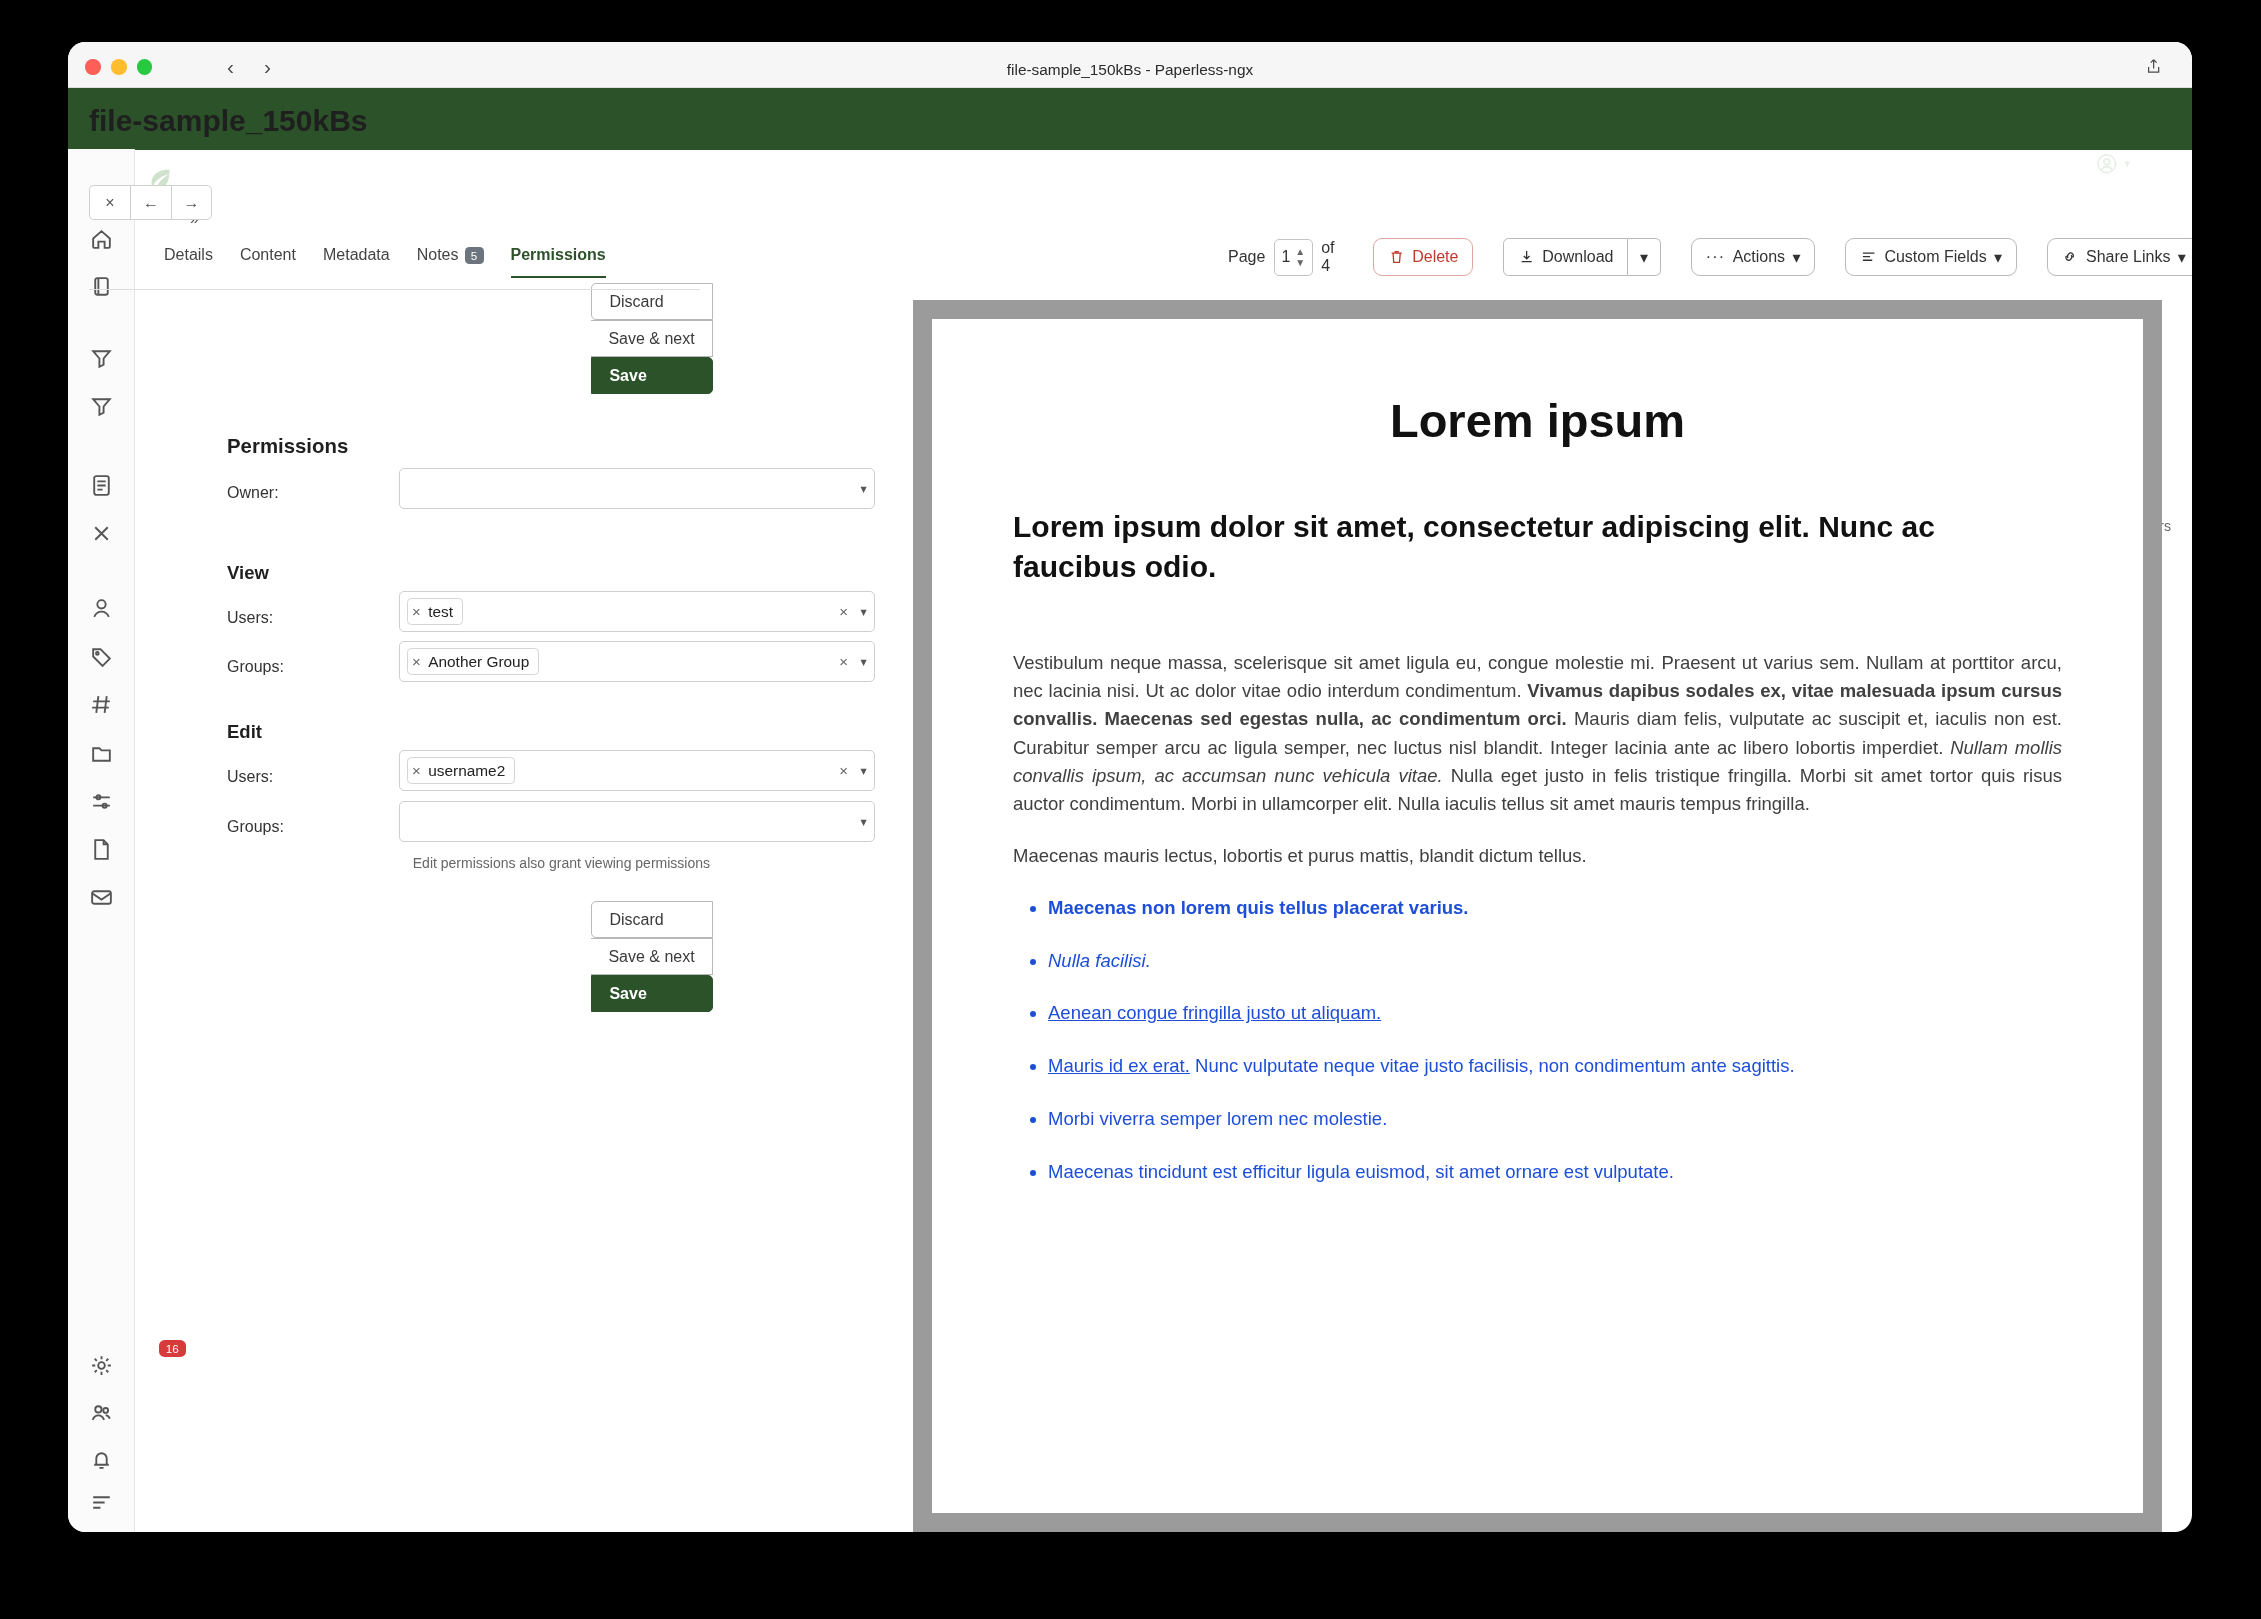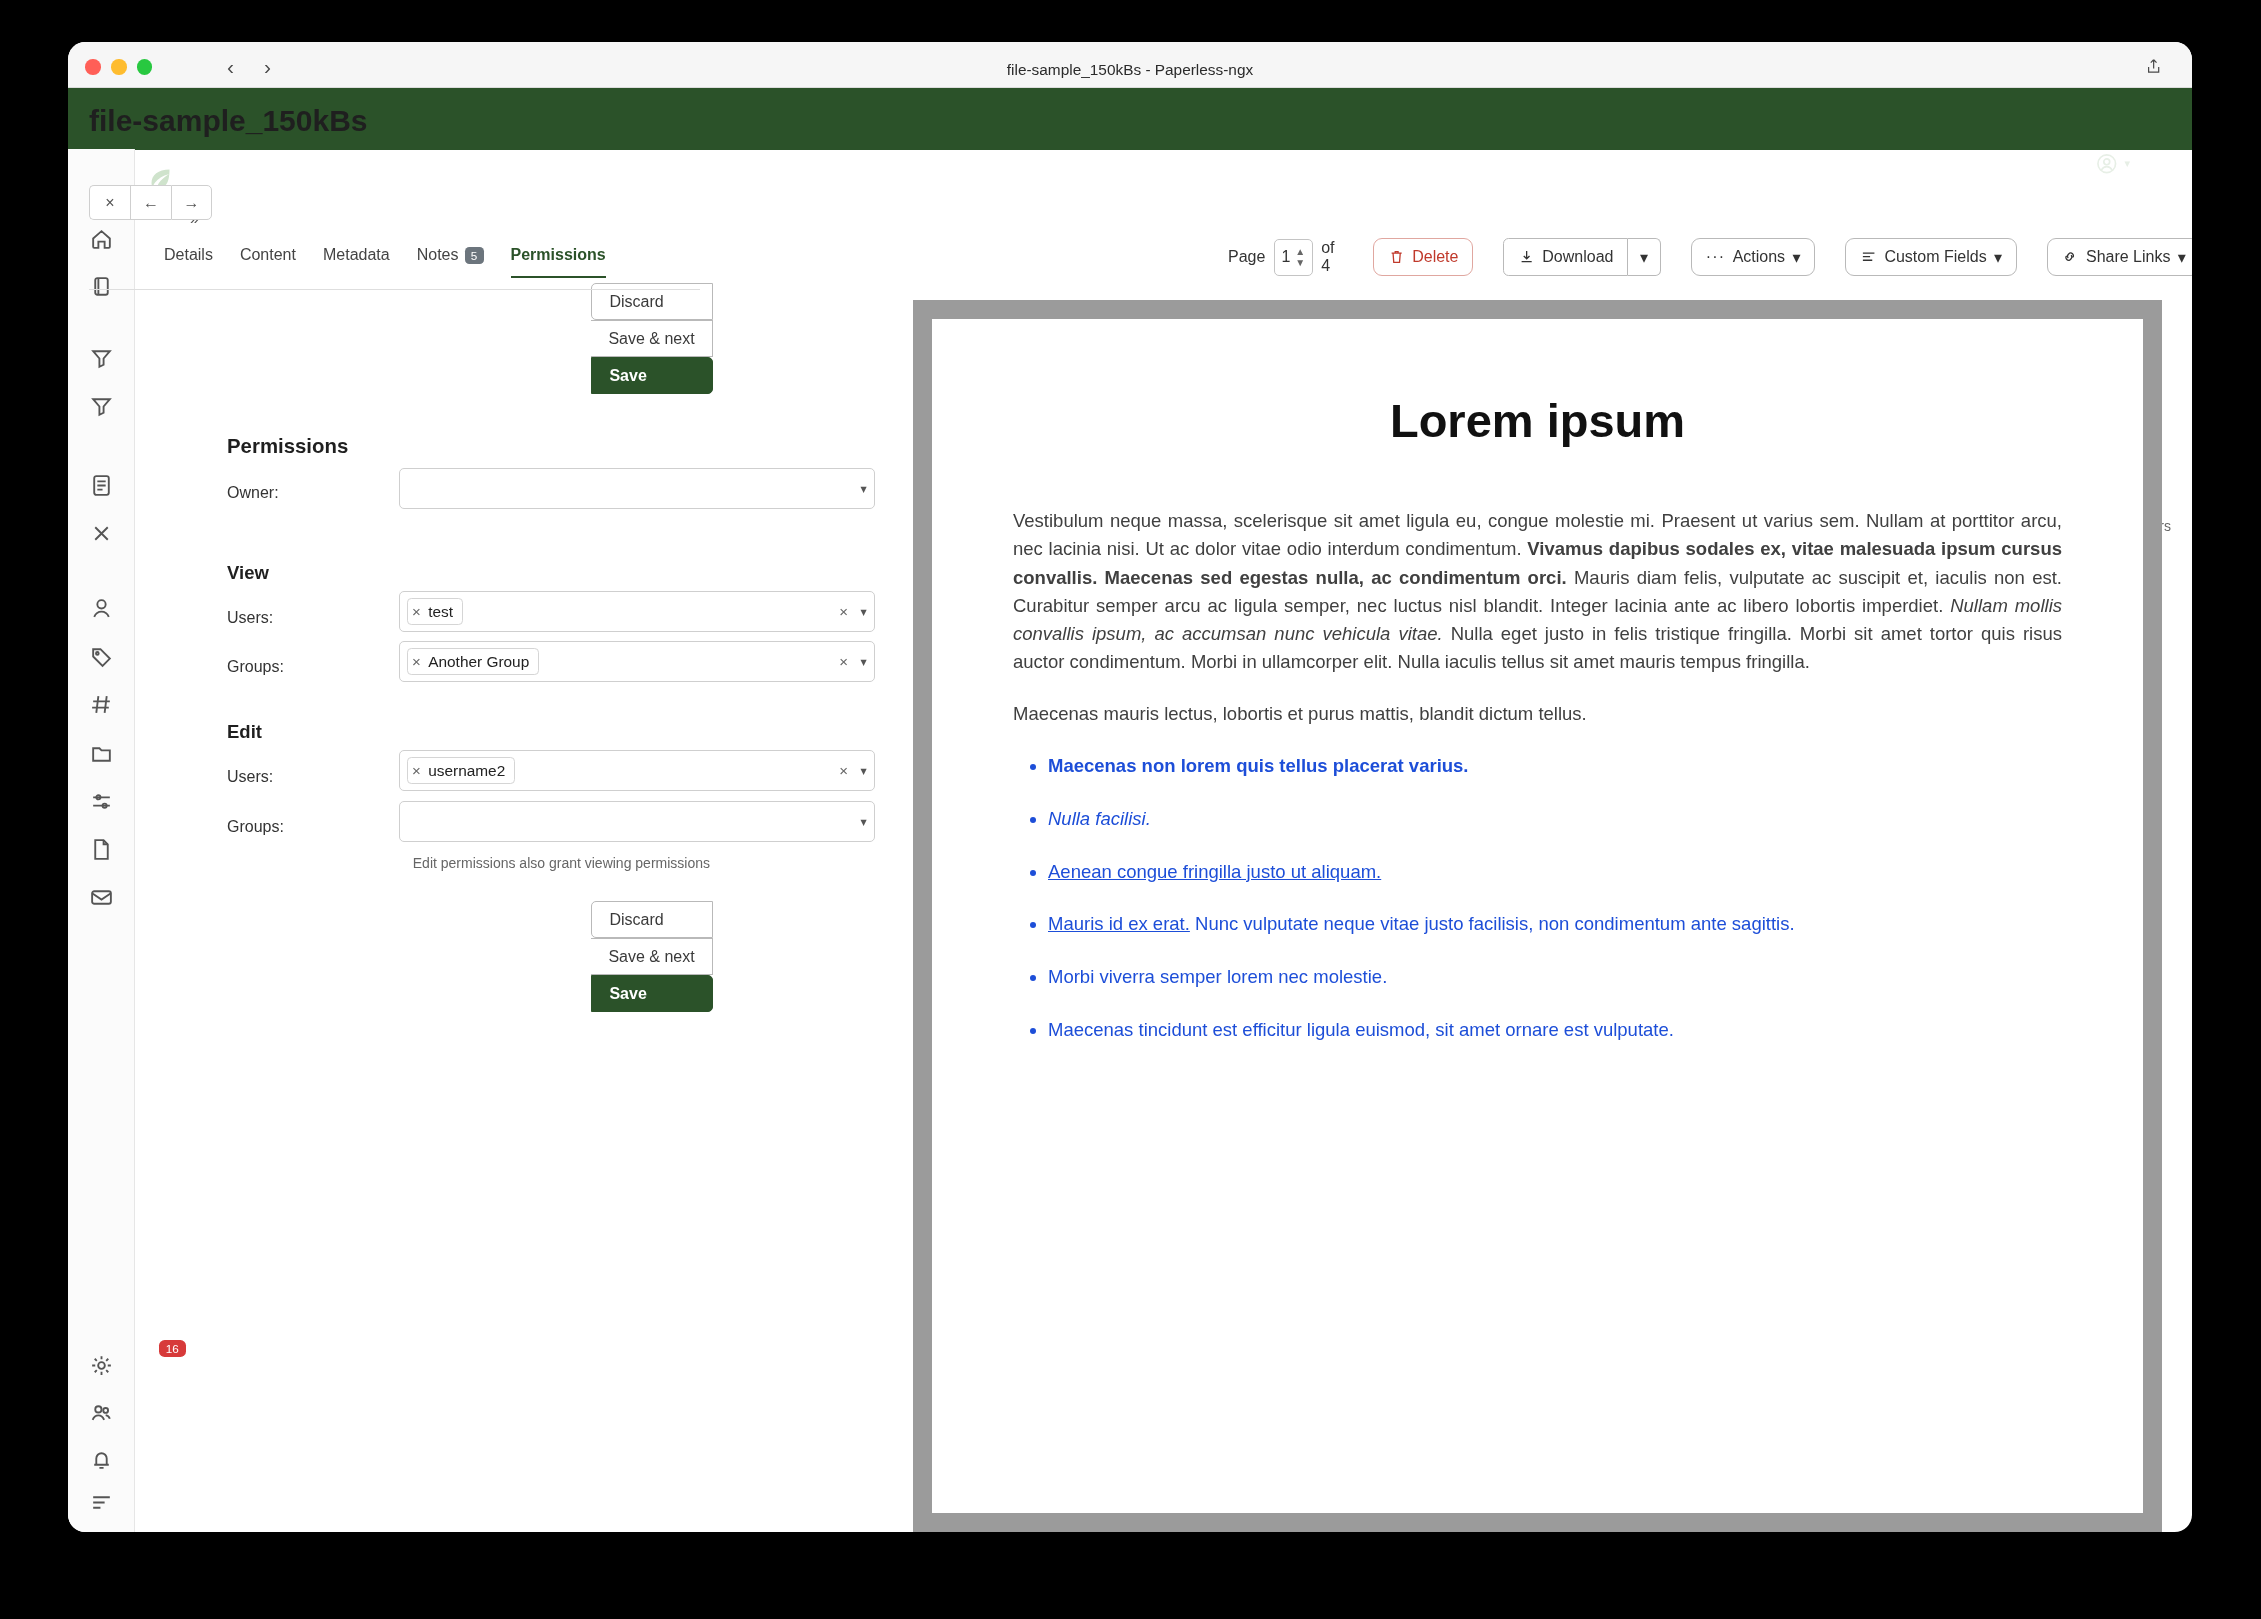--- a/index.html
+++ b/index.html
@@ -468,20 +468,21 @@
           <path d="M10 14a4 4 0 0 1 0-5l2-2a4 4 0 0 1 5 5l-1 1M14 10a4 4 0 0 1 0 5l-2 2a4 4 0 0 1-5-5l1-1"></path>
         </svg>
       <span>Share Links</span>
       <span>▾</span>
     </div>
   </div>
 
   <div class="viewer">
     <div class="page">
       <div class="pg-h1">Lorem ipsum</div>
+      <div class="pg-h2">Lorem ipsum dolor sit amet, consectetur adipiscing elit. Nunc ac faucibus odio.</div>
       <p class="pg-p">
         <span>Vestibulum neque massa, scelerisque sit amet ligula eu, congue molestie mi. Praesent ut varius sem. Nullam at porttitor arcu, nec lacinia nisi. Ut ac dolor vitae odio interdum condimentum. </span><b>Vivamus dapibus sodales ex, vitae malesuada ipsum cursus convallis. Maecenas sed egestas nulla, ac condimentum orci.</b><span> Mauris diam felis, vulputate ac suscipit et, iaculis non est. Curabitur semper arcu ac ligula semper, nec luctus nisl blandit. Integer lacinia ante ac libero lobortis imperdiet. </span><i>Nullam mollis convallis ipsum, ac accumsan nunc vehicula vitae.</i><span> Nulla eget justo in felis tristique fringilla. Morbi sit amet tortor quis risus auctor condimentum. Morbi in ullamcorper elit. Nulla iaculis tellus sit amet mauris tempus fringilla.</span>
       </p>
       <p class="pg-p" style="text-align:left">Maecenas mauris lectus, lobortis et purus mattis, blandit dictum tellus.</p>
       <ul class="pg-list">
         <li><b>Maecenas non lorem quis tellus placerat varius.</b></li>
         <li><i>Nulla facilisi.</i></li>
         <li><u>Aenean congue fringilla justo ut aliquam. </u></li>
         <li><u>Mauris id ex erat.</u><span> Nunc vulputate neque vitae justo facilisis, non condimentum ante sagittis.</span></li>
         <li><span>Morbi viverra semper lorem nec molestie.</span></li>

